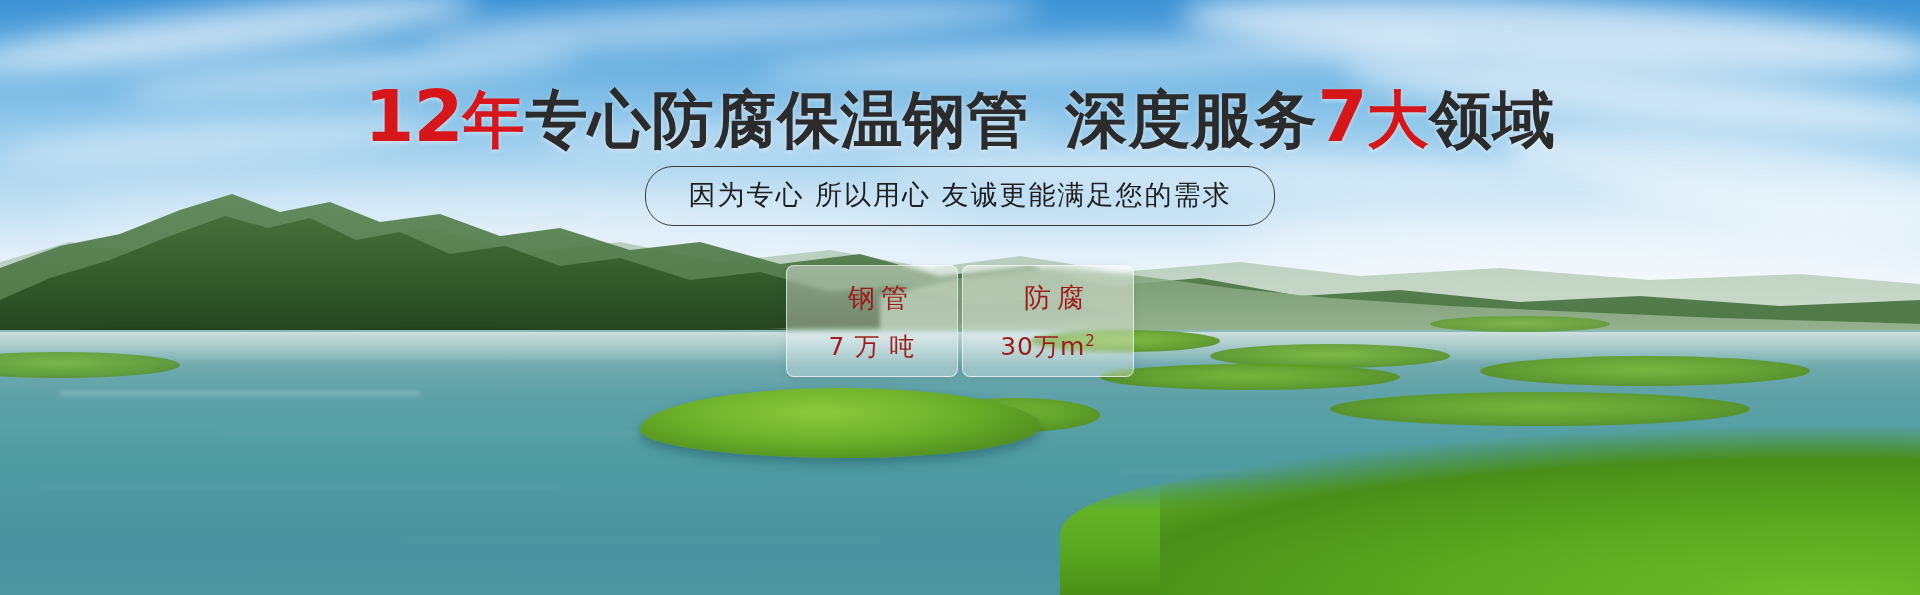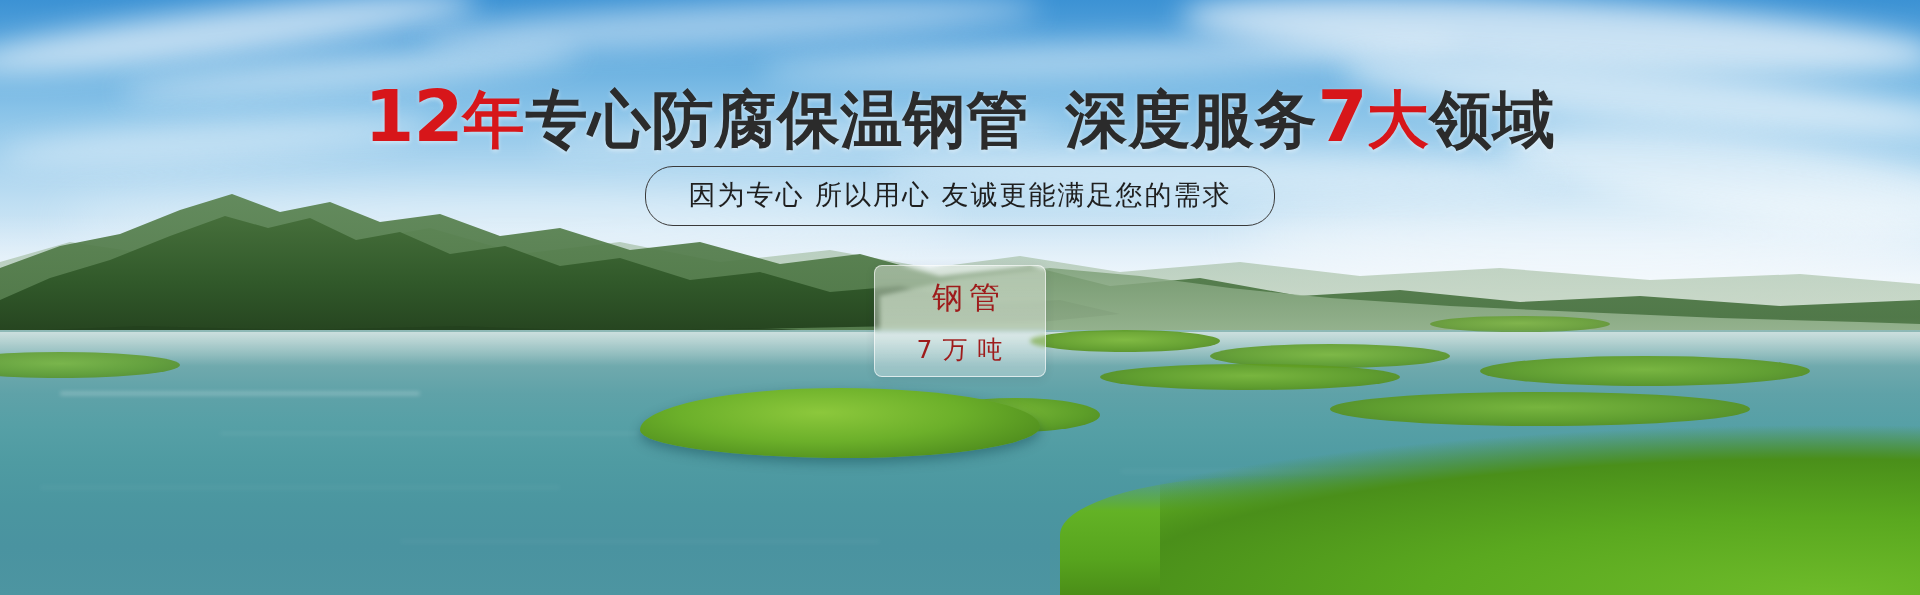--- a/index.html
+++ b/index.html
@@ -143,21 +143,21 @@
   .card{
     width:170px;height:110px;
     background:linear-gradient(to bottom,rgba(255,255,255,.42),rgba(255,255,255,.30));
     border:1px solid rgba(255,255,255,.62);
     border-radius:8px;
     display:flex;flex-direction:column;align-items:center;justify-content:center;
     backdrop-filter:blur(2px);
     box-shadow:0 2px 10px rgba(0,40,60,.10);
   }
   .card-title{
-    font-size:31px;letter-spacing:6px;color:#9e1b1b;font-weight:500;
+    font-size:27px;letter-spacing:6px;color:#9e1b1b;font-weight:500;
     margin-bottom:14px;text-indent:6px;margin-left:12px;
   }
   .card-value{
     font-size:25px;letter-spacing:1px;color:#9e1b1b;font-weight:500;
   }
   .card-value sup{font-size:15px;vertical-align:super;}
 </style>
 </head>
 <body>
 
@@ -243,17 +243,21 @@
     <div class="subtitle">因为专心 所以用心  友诚更能满足您的需求</div>
   </div>
 
   <div class="cards">
 
     <div class="card">
       <div class="card-title">钢管</div>
       <div class="card-value"><span>7 万 吨</span><sup></sup></div>
     </div>
 
+    <div class="card">
+      <div class="card-title">防腐</div>
+      <div class="card-value"><span>30万m</span><sup>2</sup></div>
+    </div>
 
 
   </div>
 
 </div>
 
 </body></html>

